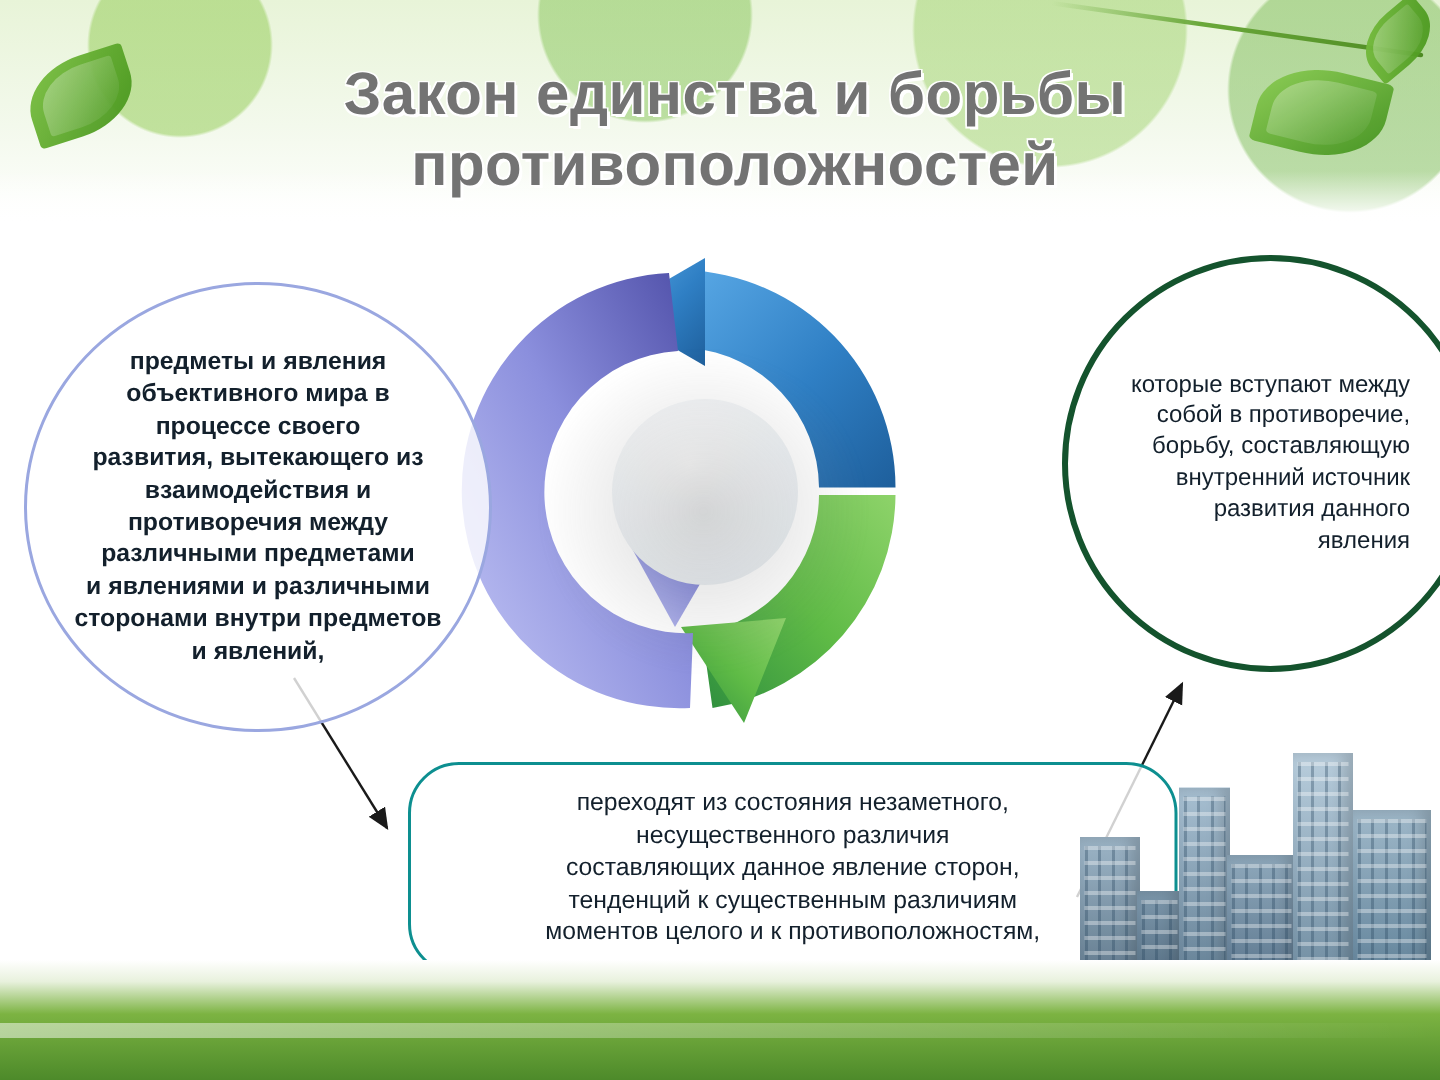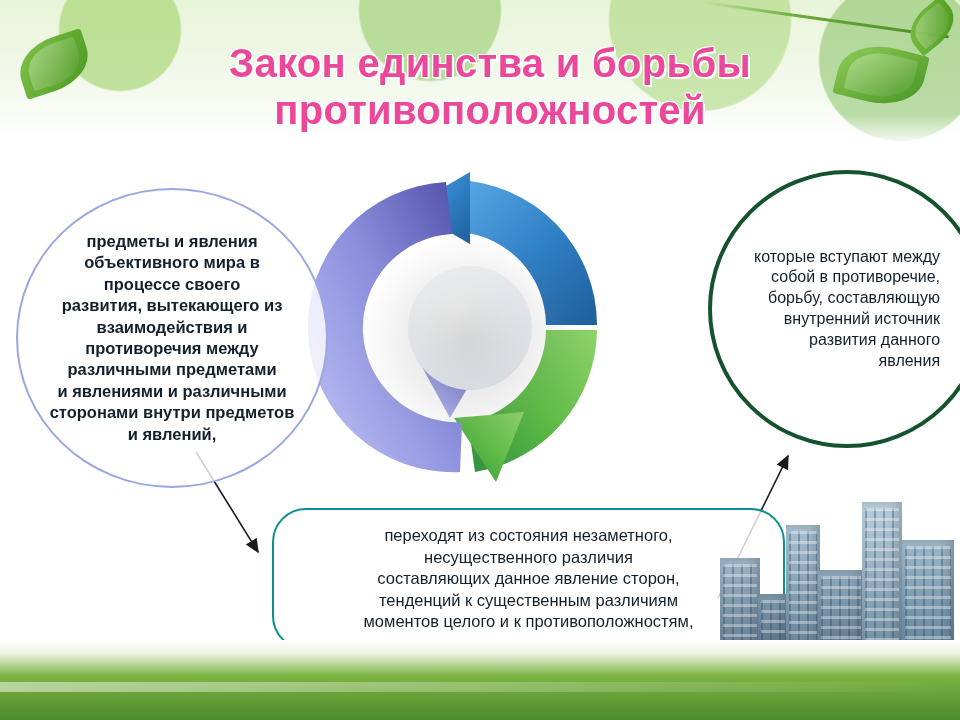--- a/index.html
+++ b/index.html
@@ -69,21 +69,21 @@
 
   
   .title {
     position: absolute;
     left: 120px; top: 40px;
     width: 740px;
     text-align: center;
     font-size: 40px;
     font-weight: bold;
     line-height: 1.18;
-    color: #ec4899;
+    color: #737373;
     letter-spacing: 0.3px;
     text-shadow: 2px 2px 0 #ffffff, -1px -1px 0 #ffffff, 1px -1px 0 #ffffff, -1px 1px 0 #ffffff;
   }
 
   
   .bottom-band {
     position: absolute;
     left: 0; bottom: 0;
     width: 960px; height: 80px;
     background: linear-gradient(180deg, #ffffff 0%, #e8f1dd 18%, #7cb342 45%, #4d8a2a 100%);

